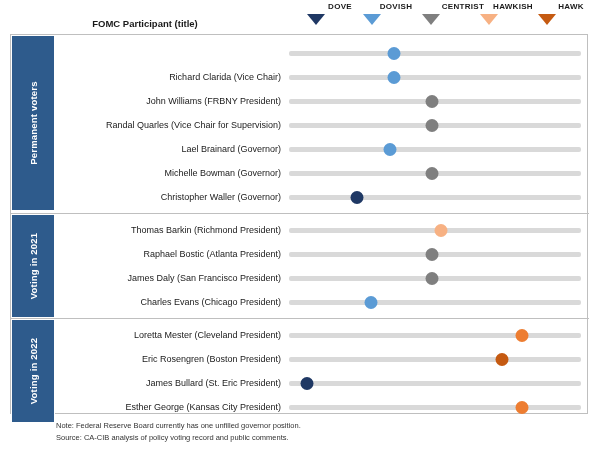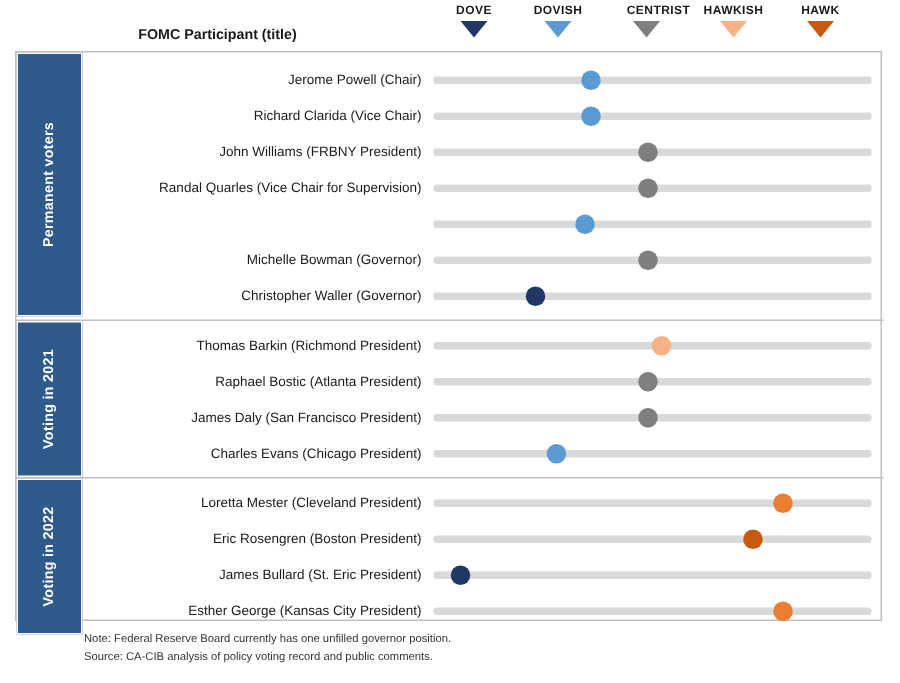--- a/index.html
+++ b/index.html
@@ -41,20 +41,21 @@
   }
   .scale-label {
     position: absolute;
     top: 2px;
     font-size: 8px;
     font-weight: bold;
     letter-spacing: .3px;
     text-align: center;
     transform: translateX(-50%);
     color: #1a1a1a;
+    margin-left: 24px;
   }
   .scale-arrow {
     position: absolute;
     top: 14px;
     width: 0;
     height: 0;
     border-left: 9px solid transparent;
     border-right: 9px solid transparent;
     border-top: 11px solid #000;
     transform: translateX(-50%);
@@ -179,40 +180,40 @@
           <span>Voting in 2021</span>
         </div>
         <div class="group-sep" style="top: 178px;"></div>
         <div class="group-band" style="top: 284px; height: 104px;">
           <span>Voting in 2022</span>
         </div>
         <div class="group-sep" style="top: 283px;"></div>
       </div>
     <div id="rows">
         <div class="row" style="top: 6px;">
-          <div class="row-label">Jerome Powell (Chair)</div>
           <div class="track" style="left: 278px; width: 292px;"></div>
           <div class="dot" title="DOVISH" style="left: 383px; background: rgb(91, 155, 213);"></div>
         </div>
         <div class="row" style="top: 30px;">
           <div class="row-label">Richard Clarida (Vice Chair)</div>
           <div class="track" style="left: 278px; width: 292px;"></div>
           <div class="dot" title="DOVISH" style="left: 383px; background: rgb(91, 155, 213);"></div>
         </div>
         <div class="row" style="top: 54px;">
           <div class="row-label">John Williams (FRBNY President)</div>
           <div class="track" style="left: 278px; width: 292px;"></div>
           <div class="dot" title="CENTRIST" style="left: 421px; background: rgb(127, 127, 127);"></div>
         </div>
         <div class="row" style="top: 78px;">
           <div class="row-label">Randal Quarles (Vice Chair for Supervision)</div>
           <div class="track" style="left: 278px; width: 292px;"></div>
           <div class="dot" title="CENTRIST" style="left: 421px; background: rgb(127, 127, 127);"></div>
         </div>
         <div class="row" style="top: 102px;">
+          <div class="row-label">Lael Brainard (Governor)</div>
           <div class="track" style="left: 278px; width: 292px;"></div>
           <div class="dot" title="DOVISH" style="left: 379px; background: rgb(91, 155, 213);"></div>
         </div>
         <div class="row" style="top: 126px;">
           <div class="row-label">Michelle Bowman (Governor)</div>
           <div class="track" style="left: 278px; width: 292px;"></div>
           <div class="dot" title="CENTRIST" style="left: 421px; background: rgb(127, 127, 127);"></div>
         </div>
         <div class="row" style="top: 150px;">
           <div class="row-label">Christopher Waller (Governor)</div>

